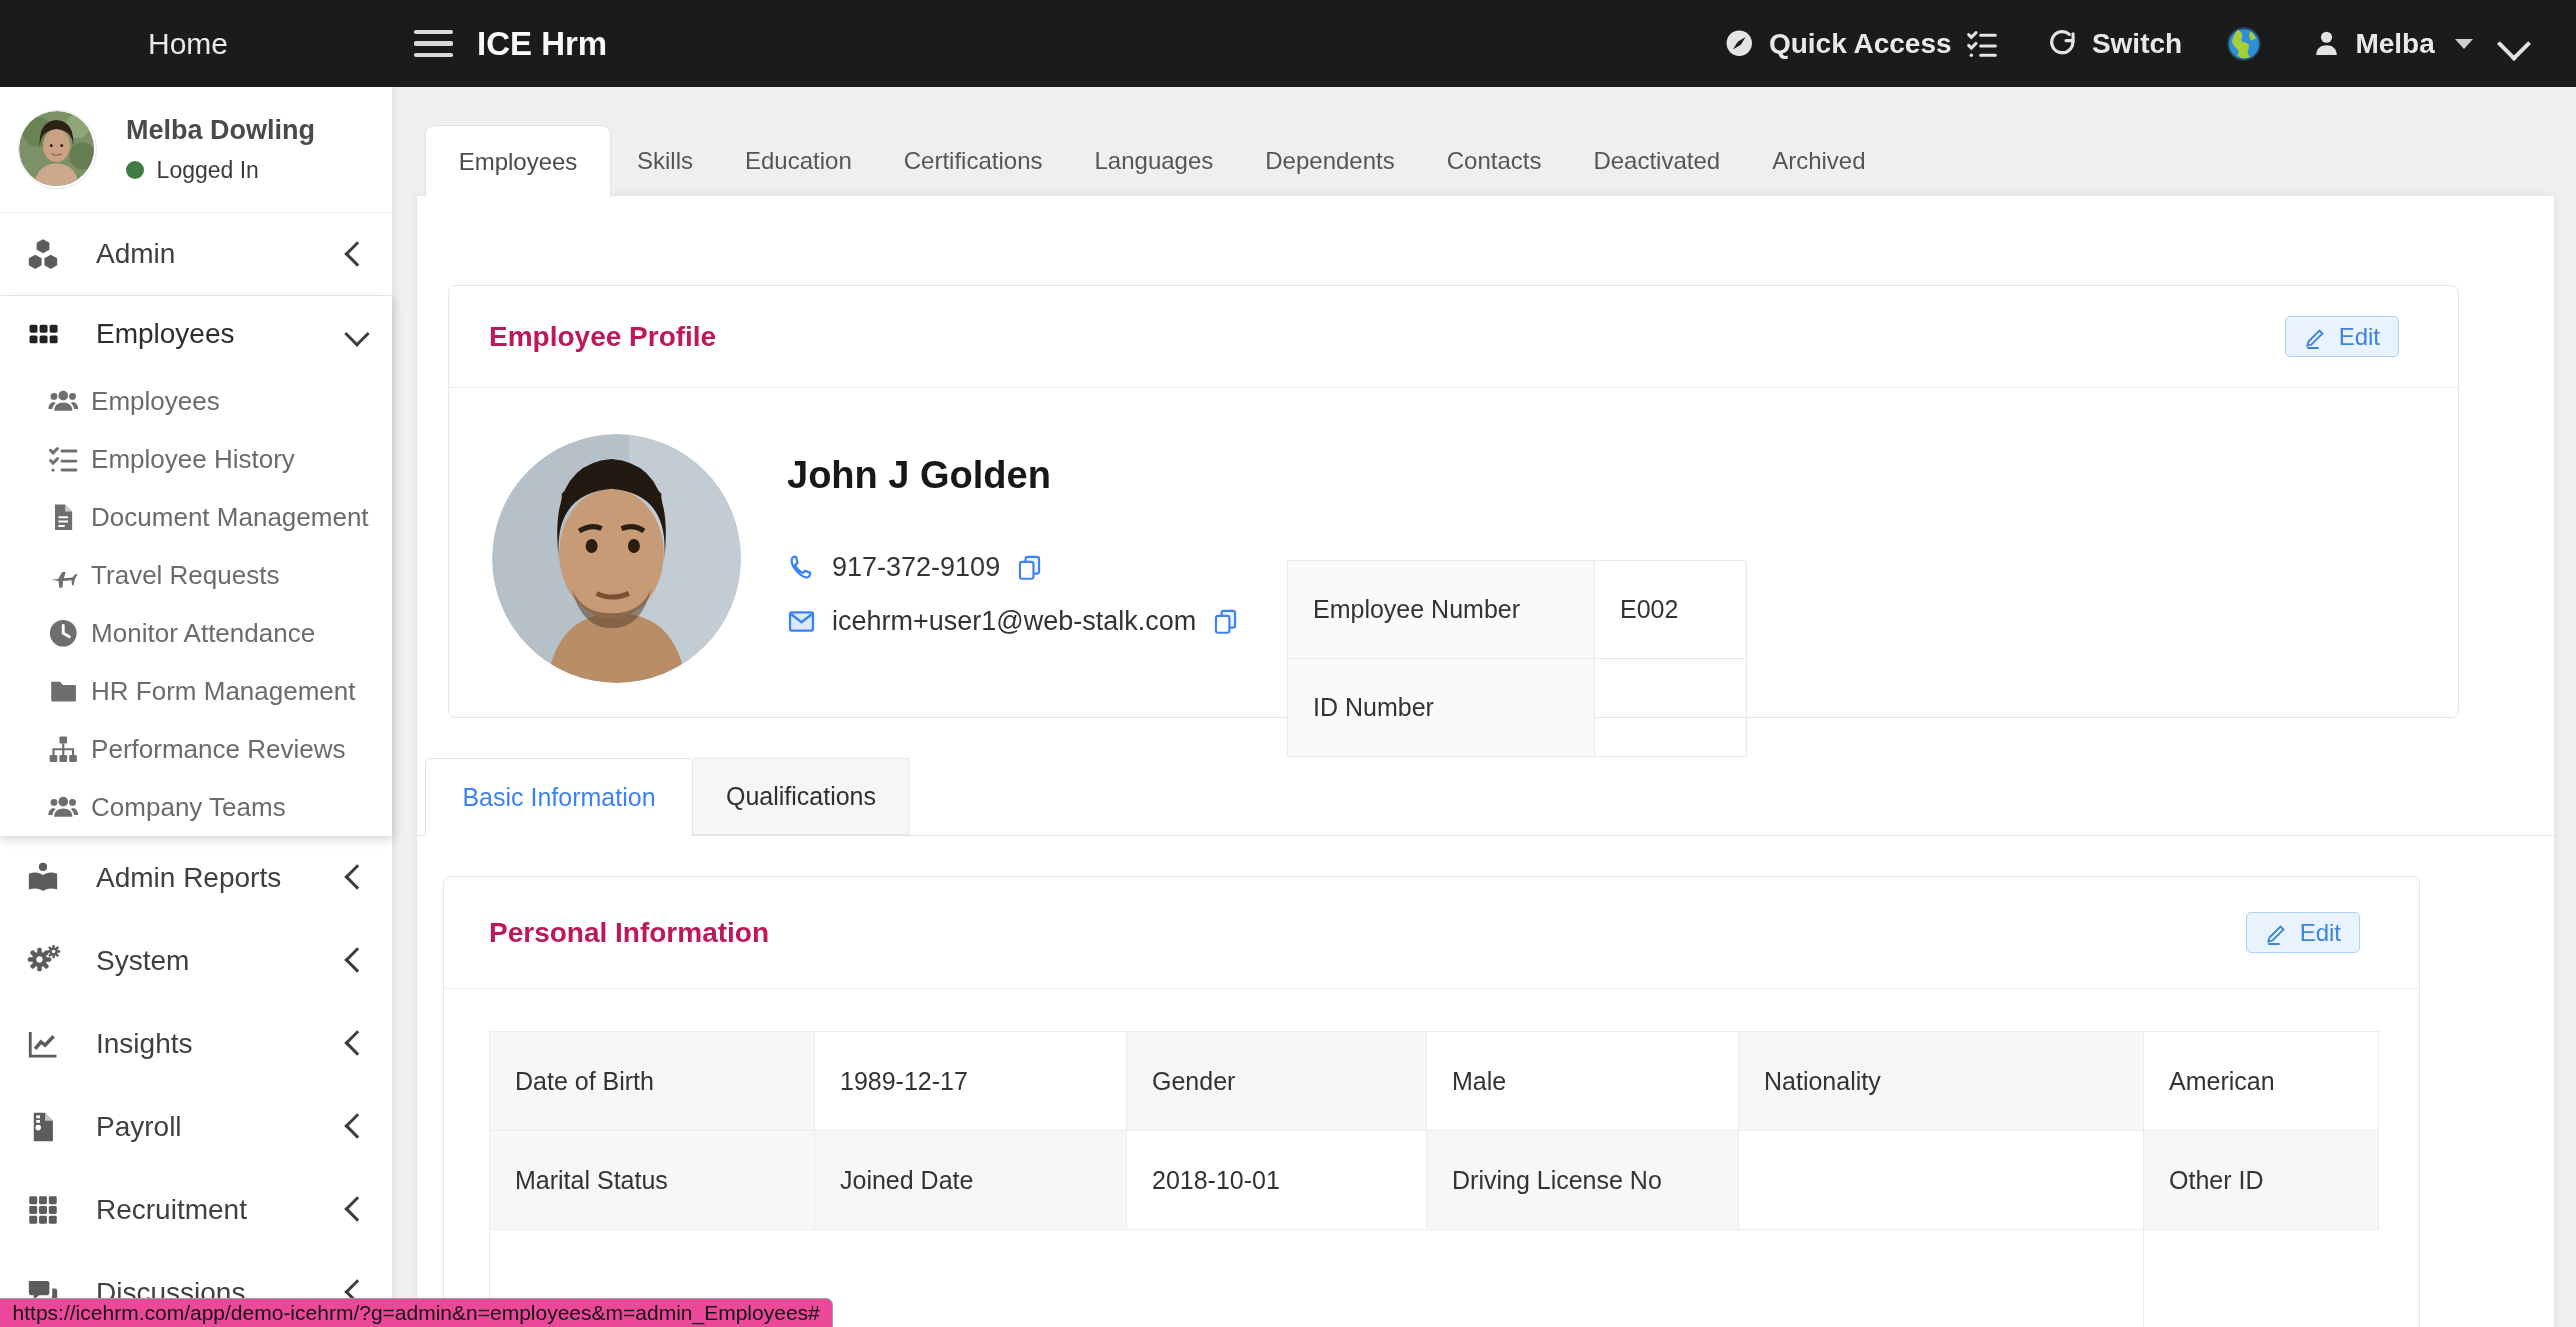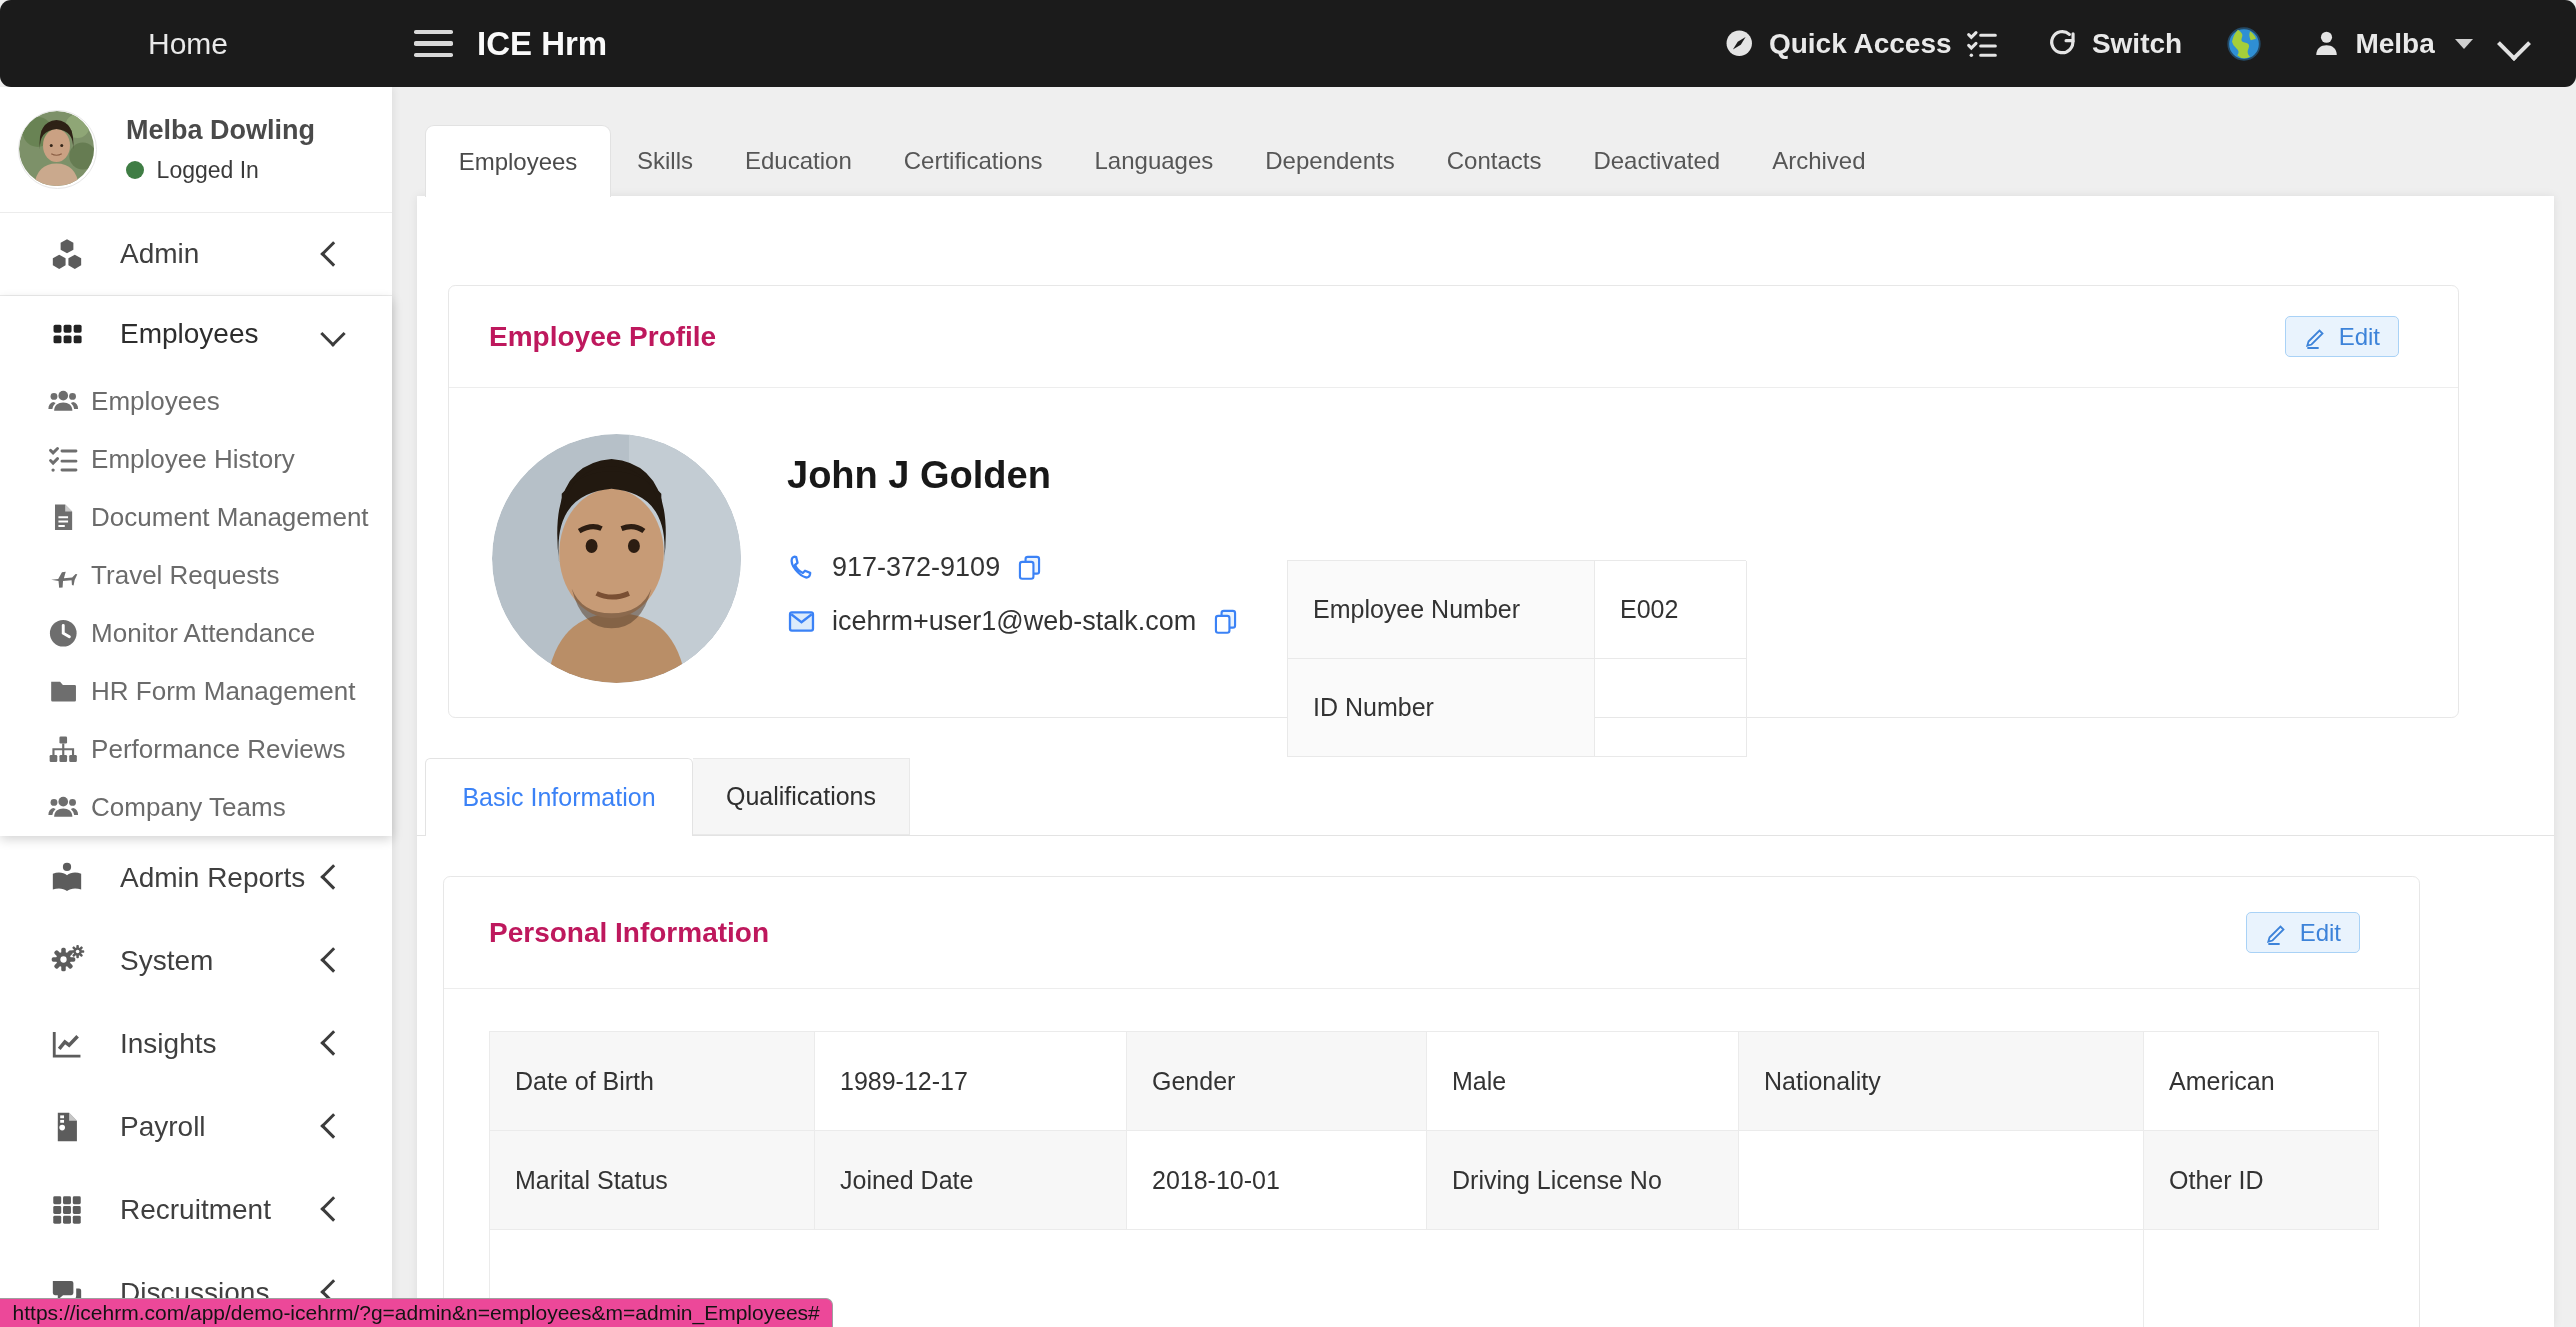--- a/index.html
+++ b/index.html
@@ -1,21 +1,21 @@
 <!DOCTYPE html>
 <html style="font-size:14.4px"><head>
 <meta charset="utf-8">
 <style>
   html,body{margin:0;padding:0;background:#efefef;}
   #app{position:relative;width:2576px;height:1327px;overflow:hidden;
        font-family:"Liberation Sans",sans-serif;background:#efefef;}
   svg{display:block;}
 
   
-  .topbar{position:absolute;left:0;top:0;width:2576px;height:87px;background:#1b1b1b;color:#e9e9e9;z-index:20;border-radius:11px;}
+  .topbar{position:absolute;left:0;top:0;width:2576px;height:87px;background:#1b1b1b;color:#e9e9e9;z-index:20;}
   .tb-item{position:absolute;top:0;height:87px;display:flex;align-items:center;gap:14.4px;color:#e9e9e9;cursor:pointer;}
   .tb-home{left:148px;font-size:30px;}
   .tb-burger{left:414px;flex-direction:column;justify-content:center;gap:7.2px;}
   .tb-burger i{display:block;width:39px;height:4.5px;background:#d9d9d9;border-radius:1.8px;}
   .tb-title{left:477px;font-size:33px;font-weight:700;color:#fafafa;}
   .tb-quick{left:1724px;font-size:28px;font-weight:600;}
   .tb-tasks{left:1966px;}
   .tb-switch{left:2047px;font-size:28px;font-weight:600;}
   .tb-globe{left:2226px;}
   .tb-user{left:2312px;font-size:28px;font-weight:600;}
@@ -28,21 +28,21 @@
 
   
   .sidebar{position:absolute;left:0;top:87px;width:392px;bottom:0;background:#fff;box-shadow:1.8px 0 7.2px rgba(0,0,0,.07);z-index:5;}
   .sb-profile{height:126px;border-bottom:0.9px solid #ececec;display:flex;align-items:center;padding-left:18px;box-sizing:border-box;}
   .avatar-sm{width:79px;height:79px;border-radius:50%;overflow:hidden;flex:none;border:1.8px solid #e7e7e7;box-sizing:border-box;}
   .sb-id{margin-left:29px;}
   .sb-name{font-size:27px;font-weight:700;color:#4a4a4a;}
   .sb-status{display:flex;align-items:center;gap:12.6px;margin-top:10.8px;}
   .dot{width:18px;height:18px;border-radius:50%;background:#3f7d44;}
   .sb-status span{font-size:23px;color:#3a3a3a;}
-  .sb-group{height:83px;display:flex;align-items:center;padding:0 50px;box-sizing:border-box;cursor:pointer;}
+  .sb-group{height:83px;display:flex;align-items:center;padding:0 26px;box-sizing:border-box;cursor:pointer;}
   .sb-group .gicon{width:34px;height:34px;color:#5c5c5c;flex:none;}
   .sb-group .glabel{margin-left:36px;font-size:28px;color:#3f3f3f;}
   .sb-group .chev{margin-left:auto;}
   .sb-group.bdr{border-bottom:0.9px solid #ececec;}
   .sb-card{background:#fff;box-shadow:0 3.6px 10.8px rgba(0,0,0,.18);position:relative;z-index:2;}
   .sb-card .sb-group{height:76px;}
   .sb-card .glabel{color:#2d2d2d;}
   .sb-card .gicon{color:#222;}
   .sb-sub{height:58px;display:flex;align-items:center;padding-left:48px;box-sizing:border-box;cursor:pointer;}
   .sb-sub .sicon{width:30.5px;height:30.5px;color:#6e6e6e;flex:none;}

